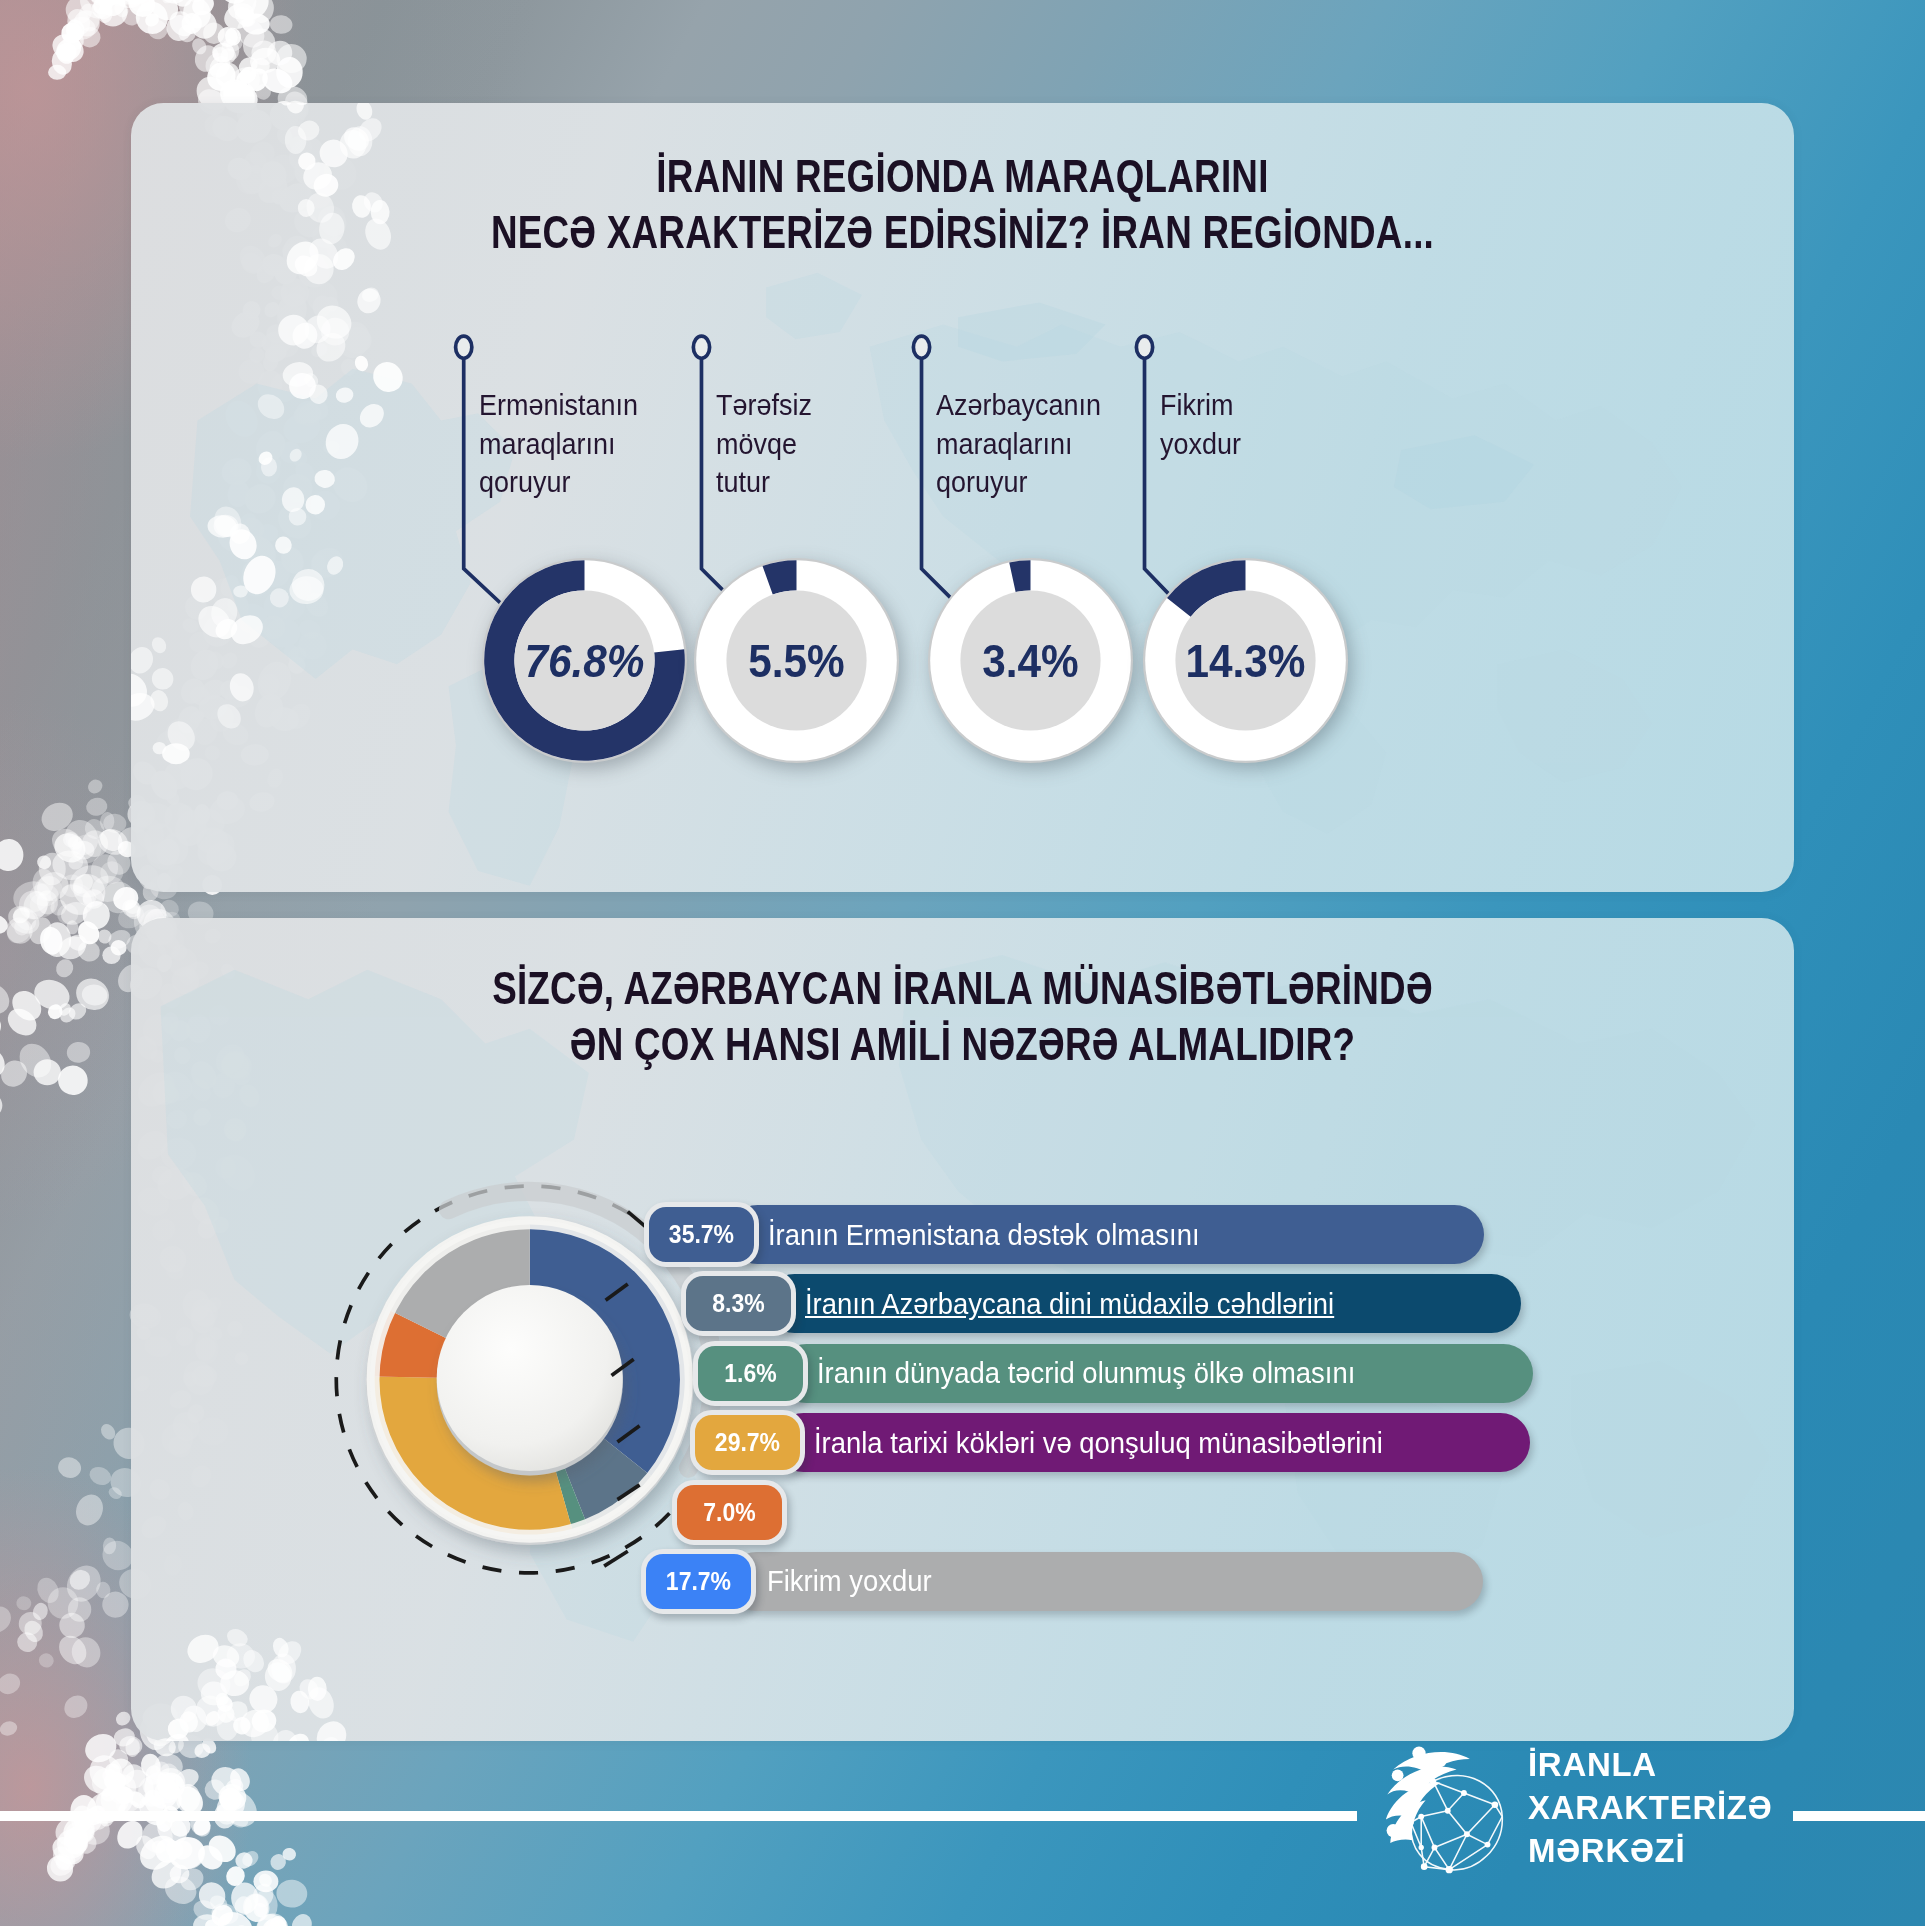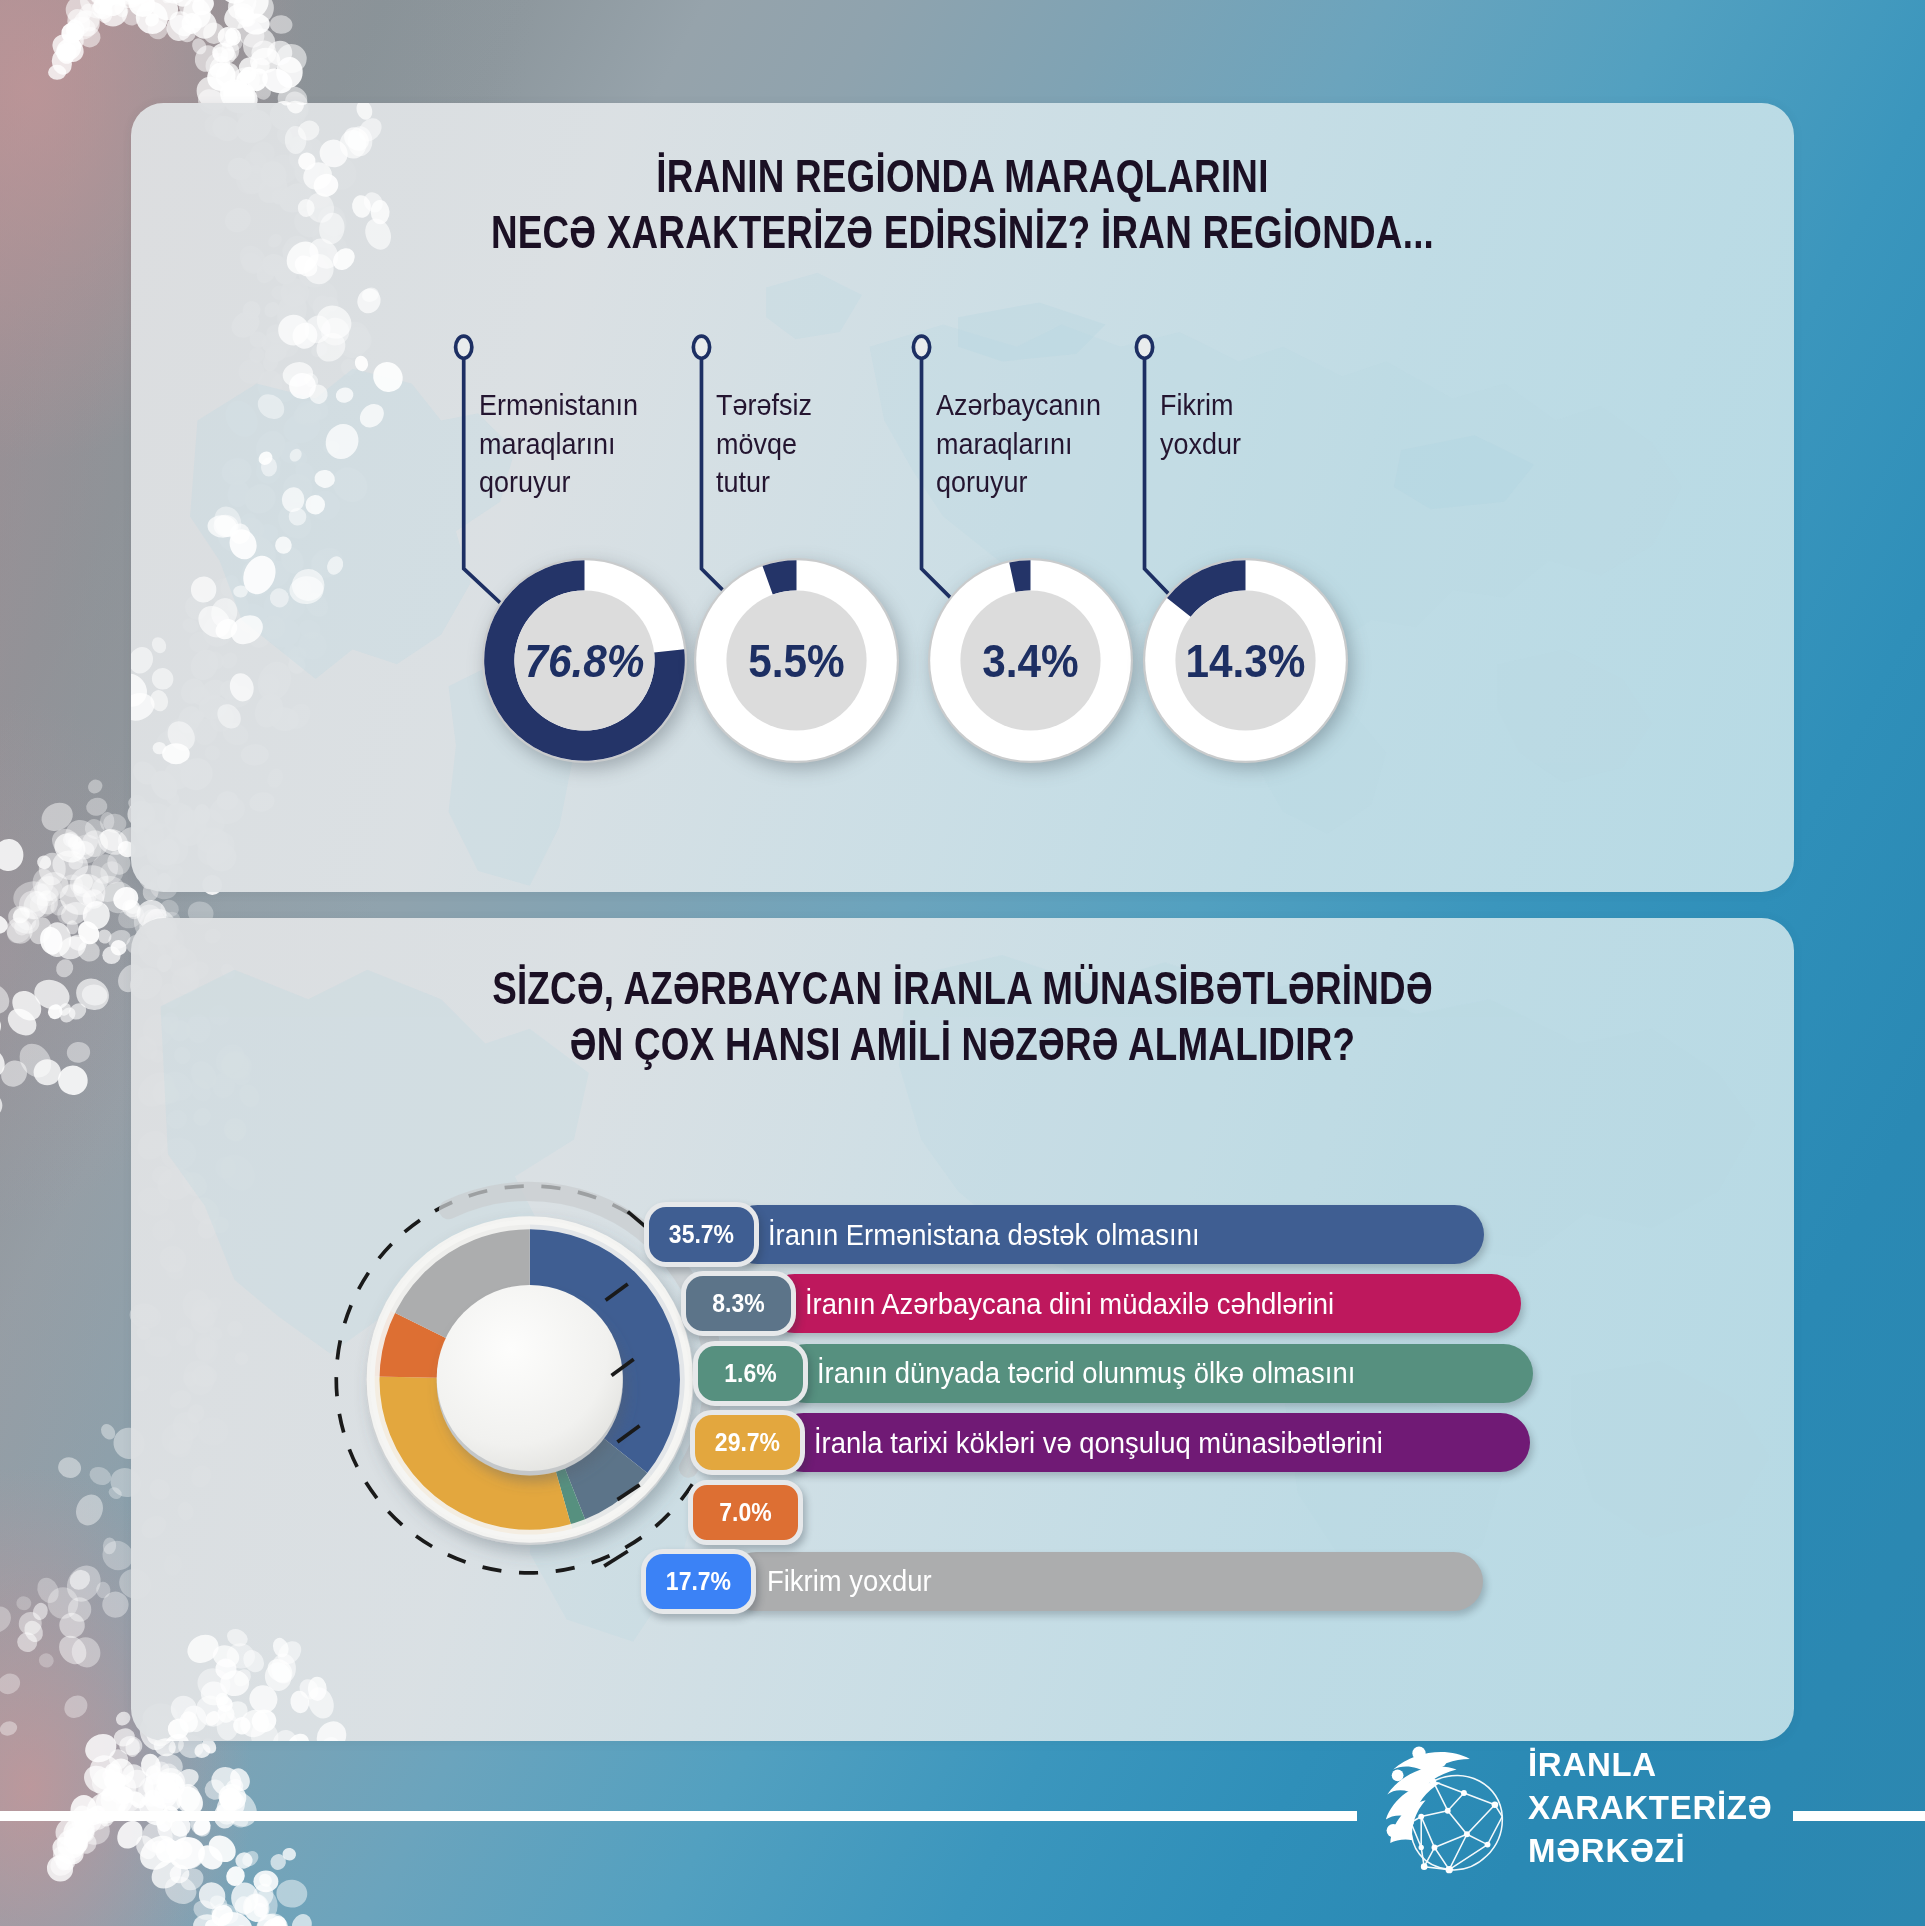--- a/index.html
+++ b/index.html
@@ -1150,21 +1150,21 @@
   <div class="lrow">
     <div class="bar" style="left:84px;width:756px;background:#3f5e92;">
       <span>İranın Ermənistana dəstək olmasını</span>
     </div>
     <div class="pill" style="left:0;background:#3f5e92;">
       <span>35.7%</span>
     </div>
   </div>
 
   <div class="lrow">
-    <div class="bar" style="left:121px;width:756px;background:#be185d;">
+    <div class="bar" style="left:121px;width:756px;background:#0c4a6e;text-decoration:underline;">
       <span>İranın Azərbaycana dini müdaxilə cəhdlərini</span>
     </div>
     <div class="pill" style="left:37px;background:#5c7489;">
       <span>8.3%</span>
     </div>
   </div>
 
   <div class="lrow">
     <div class="bar" style="left:133px;width:756px;background:#56907f;">
       <span>İranın dünyada təcrid olunmuş ölkə olmasını</span>
@@ -1177,21 +1177,21 @@
   <div class="lrow">
     <div class="bar" style="left:130px;width:756px;background:#701a75;">
       <span>İranla tarixi kökləri və qonşuluq münasibətlərini</span>
     </div>
     <div class="pill" style="left:46px;background:#e3a73e;">
       <span>29.7%</span>
     </div>
   </div>
 
   <div class="lrow">
-    <div class="pill" style="left:44px;background:#dd6f33;border-radius:19px;">
+    <div class="pill" style="left:28px;background:#dd6f33;">
       <span>7.0%</span>
     </div>
   </div>
 
   <div class="lrow">
     <div class="bar" style="left:83px;width:756px;background:#acadae;">
       <span>Fikrim yoxdur</span>
     </div>
     <div class="pill" style="left:-3px;background:#3b82f6;">
       <span>17.7%</span>

